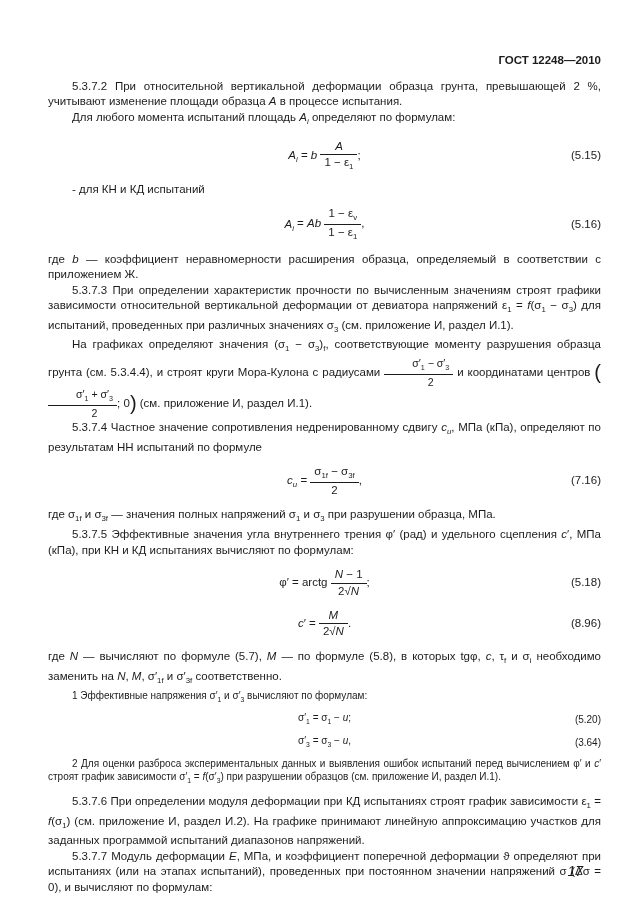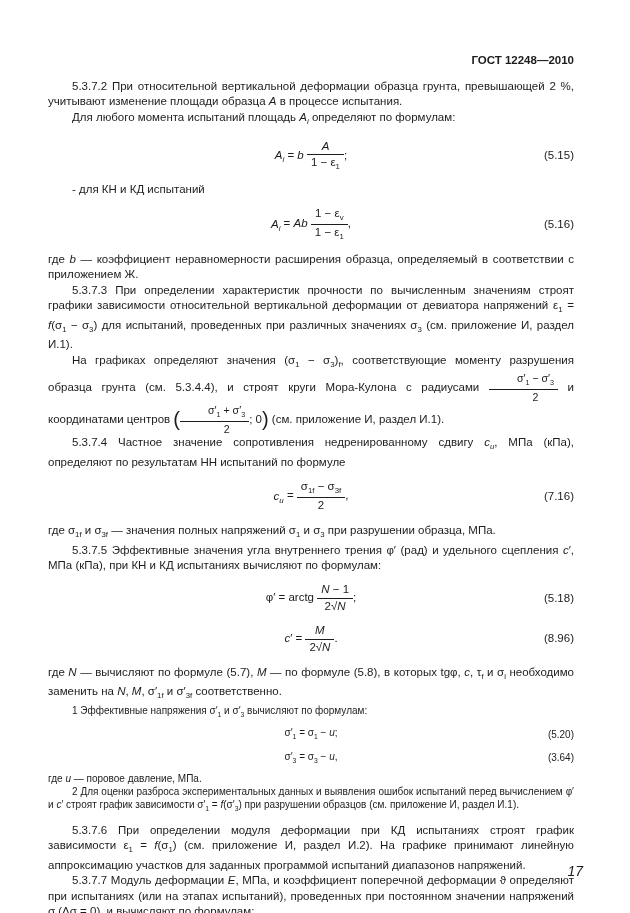--- a/index.html
+++ b/index.html
@@ -5,21 +5,21 @@
   html, body { margin: 0; padding: 0; background: #ffffff; }
   body {
     width: 630px; height: 913px;
     font-family: "Liberation Sans", sans-serif;
     color: #1c1c1c;
     overflow: hidden;
   }
   .page {
     box-sizing: border-box;
     width: 630px; height: 913px;
-    padding: 54px 56px 30px 48px;
+    padding: 54px 29px 30px 48px;
     position: relative;
     background: #ffffff;
   }
   .doc-header {
     text-align: right;
     font-weight: bold;
     font-size: 11.5px;
     margin-bottom: 13px;
   }
   .content { font-size: 11.5px; line-height: 15.4px; }
@@ -80,20 +80,19 @@
       <p class="indent">5.3.7.4 Частное значение сопротивления недренированному сдвигу <i>c<sub>u</sub></i>, МПа (кПа), определяют по результатам НН испытаний по формуле</p>
       <div class="formula-row"><span class="formula"><i>c<sub>u</sub></i> = <span class="frac"><span class="num">σ<sub>1f</sub> − σ<sub>3f</sub></span><span class="den">2</span></span>,</span><span class="formula-number">(7.16)</span></div>
       <p class="flush">где σ<sub>1f</sub> и σ<sub>3f</sub> — значения полных напряжений σ<sub>1</sub> и σ<sub>3</sub> при разрушении образца, МПа.</p>
       <p class="indent">5.3.7.5 Эффективные значения угла внутреннего трения φ′ (рад) и удельного сцепления <i>c</i>′, МПа (кПа), при КН и КД испытаниях вычисляют по формулам:</p>
       <div class="formula-row"><span class="formula">φ′ = arctg <span class="frac"><span class="num"><i>N</i> − 1</span><span class="den">2√<span class="ovl"><i>N</i></span></span></span>;</span><span class="formula-number">(5.18)</span></div>
       <div class="formula-row"><span class="formula"><i>c</i>′ = <span class="frac"><span class="num"><i>M</i></span><span class="den">2√<span class="ovl"><i>N</i></span></span></span>.</span><span class="formula-number">(8.96)</span></div>
       <p class="flush">где <i>N</i> — вычисляют по формуле (5.7), <i>M</i> — по формуле (5.8), в которых tgφ, <i>c</i>, τ<sub>f</sub> и σ<sub>i</sub> необходимо заменить на <i>N</i>, <i>M</i>, σ′<sub>1f</sub> и σ′<sub>3f</sub> соответственно.</p>
       <p class="note indent">1 Эффективные напряжения σ′<sub>1</sub> и σ′<sub>3</sub> вычисляют по формулам:</p>
       <div class="formula-row note-size"><span class="formula">σ′<sub>1</sub> = σ<sub>1</sub> − <i>u</i>;</span><span class="formula-number">(5.20)</span></div>
       <div class="formula-row note-size"><span class="formula">σ′<sub>3</sub> = σ<sub>3</sub> − <i>u</i>,</span><span class="formula-number">(3.64)</span></div>
-      <p class="note flush">где <i>u</i> — поровое давление, МПа.</p>
       <p class="note indent">2 Для оценки разброса экспериментальных данных и выявления ошибок испытаний перед вычислением φ′ и <i>c</i>′ строят график зависимости σ′<sub>1</sub> = <i>f</i>(σ′<sub>3</sub>) при разрушении образцов (см. приложение И, раздел И.1).</p>
       <p class="indent gap">5.3.7.6 При определении модуля деформации при КД испытаниях строят график зависимости ε<sub>1</sub> = <i>f</i>(σ<sub>1</sub>) (см. приложение И, раздел И.2). На графике принимают линейную аппроксимацию участков для заданных программой испытаний диапазонов напряжений.</p>
       <p class="indent">5.3.7.7 Модуль деформации <i>E</i>, МПа, и коэффициент поперечной деформации ϑ определяют при испытаниях (или на этапах испытаний), проведенных при постоянном значении напряжений σ (Δσ = 0), и вычисляют по формулам:</p>
     </div>
 
   <div class="page-number">17</div>
 </div>
 
 </body></html>

